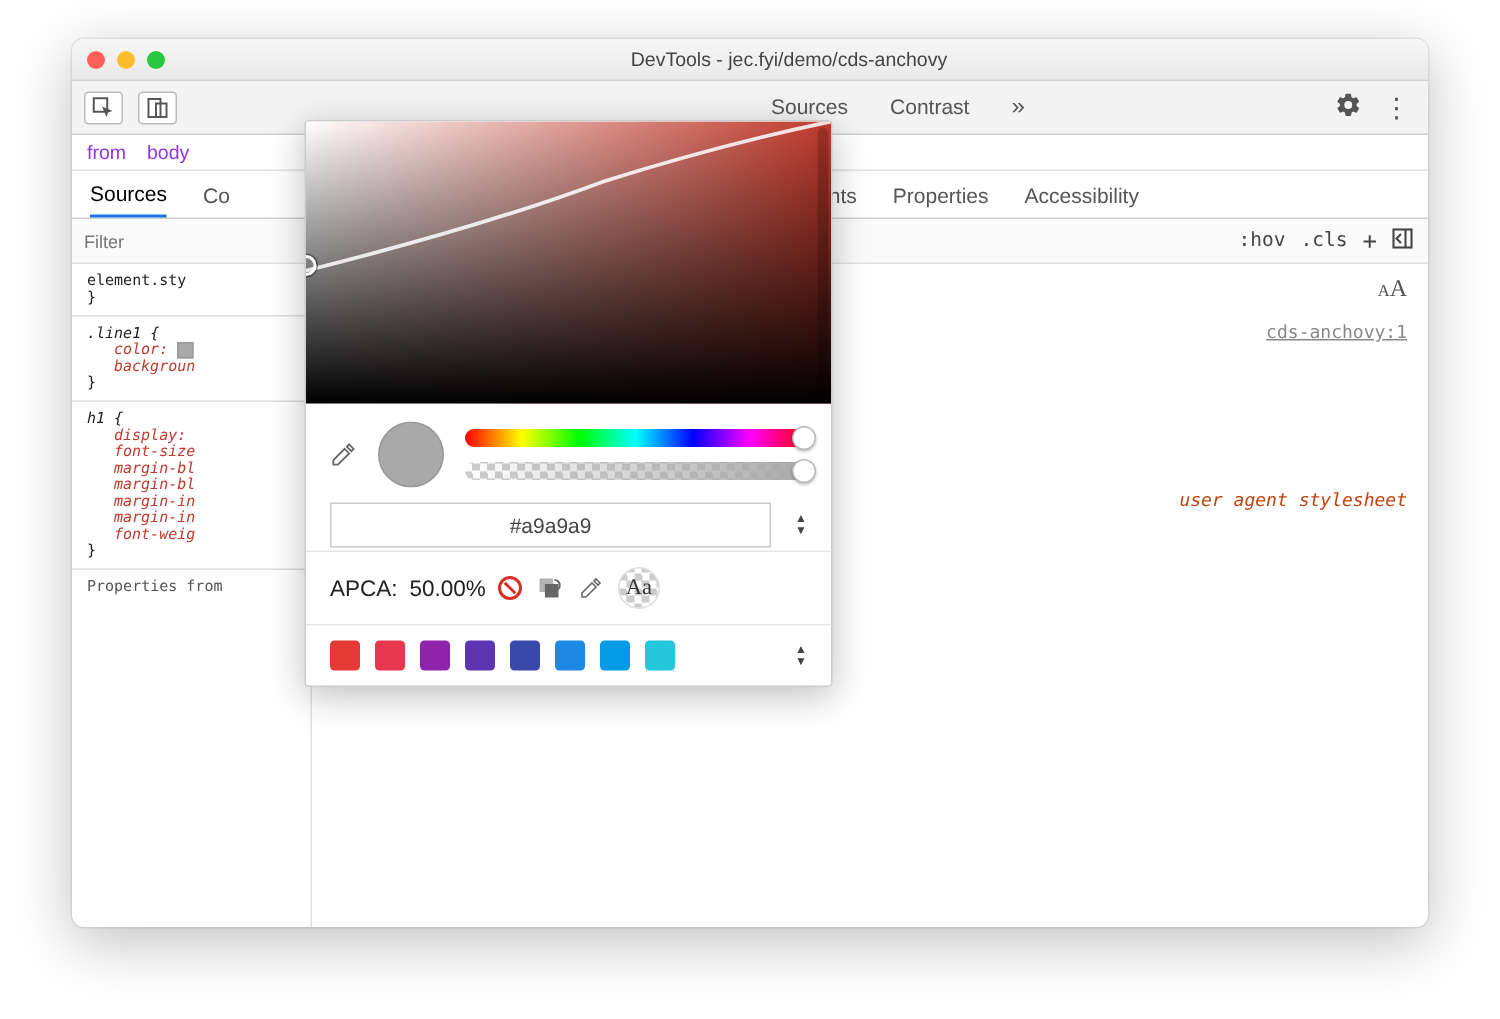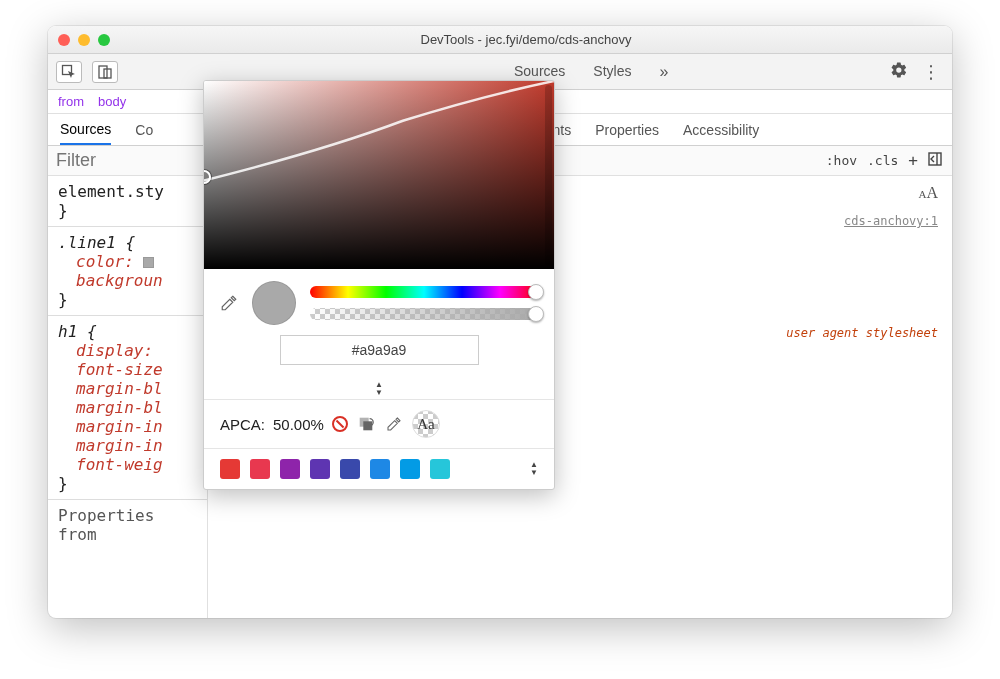--- a/index.html
+++ b/index.html
@@ -19,26 +19,26 @@
 .maintabs span { cursor: default; }
 .spacer { flex: 1; }
 .more { font-size: 16px; color: #555; }
 
 .crumbs { height: 24px; border-bottom: 1px solid #e0e0e0; display: flex; align-items: center; padding: 0 10px; gap: 14px; color: #9333ea; font-size: 13px; }
 
 .subtabs { height: 32px; border-bottom: 1px solid #d0d0d0; display: flex; align-items: center; gap: 24px; padding: 0 12px; color: #555; font-size: 14px; }
 .subtabs .active { color: #000; border-bottom: 2px solid #1a73e8; padding-bottom: 6px; margin-bottom: -7px; }
 
 .filterbar { height: 30px; border-bottom: 1px solid #e0e0e0; display: flex; align-items: center; background: #fafafa; }
-.filterin { flex: 0 0 160px; border: none; background: transparent; padding: 0 8px; color: #0c4a6e; font-size: 18px; outline: none; }
+.filterin { flex: 0 0 160px; border: none; background: transparent; padding: 0 8px; color: #0c4a6e; font-size: 12px; outline: none; }
 .fsp { flex: 1; }
 .ftools { display: flex; align-items: center; gap: 10px; padding: 0 10px; color: #444; font-family: ui-monospace, Menlo, monospace; font-size: 13px; }
 
 .panes { display: flex; height: calc(100% - 28px - 36px - 24px - 32px - 30px); }
-.left { width: 160px; border-right: 1px solid #e0e0e0; padding: 6px 10px; font-family: ui-monospace, Menlo, monospace; font-size: 16px; color: #333; overflow: hidden; }
+.left { width: 160px; border-right: 1px solid #e0e0e0; padding: 6px 10px; font-family: ui-monospace, Menlo, monospace; font-size: 10px; color: #333; overflow: hidden; }
 .left .sel { color: #222; }
 .left .prop { color: #c0392b; margin-left: 18px; font-style: italic; }
 .left .rule { font-style: italic; }
 .left .sep { border-top: 1px solid #ddd; margin: 6px -10px; }
 .left .inherited { color: #555; font-style: normal; }
 .swatch-inline { display: inline-block; width: 11px; height: 11px; background: #a9a9a9; border: 1px solid #999; vertical-align: middle; }
 
 .right { flex: 1; position: relative; font-family: ui-monospace, Menlo, monospace; font-size: 12px; color: #888; }
 .right .aa { position: absolute; right: 14px; top: 8px; font-family: serif; font-size: 16px; color: #555; }
 .right .src { position: absolute; right: 14px; top: 38px; text-decoration: underline; color: #888; }
@@ -51,21 +51,21 @@
 .sv .curve { position: absolute; inset: 0; }
 
 .row1 { display: flex; align-items: center; gap: 14px; padding: 12px 16px 4px; }
 .eyed { width: 18px; height: 18px; color: #666; }
 .bigsw { width: 44px; height: 44px; border-radius: 50%; background: #a9a9a9; border: 1px solid rgba(0,0,0,0.1); }
 .sliders { flex: 1; display: flex; flex-direction: column; gap: 10px; }
 .hue { height: 12px; border-radius: 6px; background: linear-gradient(to right, #f00,#ff0,#0f0,#0ff,#00f,#f0f,#f00); position: relative; }
 .alpha { height: 12px; border-radius: 6px; background: linear-gradient(to right, rgba(169,169,169,0), #a9a9a9), repeating-conic-gradient(#ccc 0% 25%, #fff 0% 50%) 0/10px 10px; position: relative; }
 .thumb { position: absolute; right: -6px; top: 50%; width: 16px; height: 16px; background: #fff; border: 1px solid #bbb; border-radius: 50%; transform: translateY(-50%); box-shadow: 0 1px 2px rgba(0,0,0,0.3); }
 
-.hexrow { display: flex; align-items: center; gap: 16px; padding: 6px 16px 2px; flex-direction: column; }
+.hexrow { display: flex; align-items: center; gap: 16px; padding: 6px 16px 2px; }
 .hexin { flex: 1; border: 1px solid #ccc; padding: 6px 8px; text-align: center; font-size: 14px; color: #444; }
 .spin { display: flex; flex-direction: column; font-size: 8px; color: #444; line-height: 8px; }
 .hexlabel { text-align: center; color: #999; font-size: 12px; padding-bottom: 8px; letter-spacing: 1px; }
 
 .divider { border-top: 1px solid #e5e5e5; }
 
 .crow { display: flex; align-items: center; gap: 8px; padding: 10px 16px; font-size: 15px; color: #222; }
 .crow .lab { }
 .crow .val { }
 .no { width: 16px; height: 16px; border: 2px solid #d93025; border-radius: 50%; position: relative; }
@@ -102,21 +102,21 @@
         </svg>
     </div>
     <div class="tbtn">
       <svg width="16" height="16" viewBox="0 0 16 16" fill="none" stroke="currentColor" stroke-width="1.3">
           <rect x="2" y="2" width="8" height="12"></rect>
           <rect x="7" y="5" width="7" height="9"></rect>
         </svg>
     </div>
     <div class="maintabs">
       <span style="margin-left:380px;">Sources</span>
-      <span>Styles</span>
+      <span>Contrast</span>
       <span class="more">»</span>
     </div>
     <div class="spacer"></div>
     <div style="color:#555;">
       <svg width="18" height="18" viewBox="0 0 24 24" fill="currentColor">
           <path d="M19.14,12.94a7,7,0,0,0,.05-.94,7,7,0,0,0-.05-.94l2.11-1.65a.5.5,0,0,0,.12-.64l-2-3.46a.5.5,0,0,0-.61-.22l-2.49,1a7,7,0,0,0-1.62-.94l-.38-2.65A.5.5,0,0,0,13.78,2H9.78a.5.5,0,0,0-.49.42L8.91,5.07a7,7,0,0,0-1.62.94l-2.49-1a.5.5,0,0,0-.61.22l-2,3.46a.5.5,0,0,0,.12.64L4.42,11a7,7,0,0,0,0,1.88L2.31,14.53a.5.5,0,0,0-.12.64l2,3.46a.5.5,0,0,0,.61.22l2.49-1a7,7,0,0,0,1.62.94l.38,2.65a.5.5,0,0,0,.49.42h4a.5.5,0,0,0,.49-.42l.38-2.65a7,7,0,0,0,1.62-.94l2.49,1a.5.5,0,0,0,.61-.22l2-3.46a.5.5,0,0,0-.12-.64ZM11.78,15.5A3.5,3.5,0,1,1,15.28,12,3.5,3.5,0,0,1,11.78,15.5Z"></path>
         </svg>
     </div>
     <div style="color:#555;font-size:18px;padding:0 4px;">⋮</div>
   </div>

